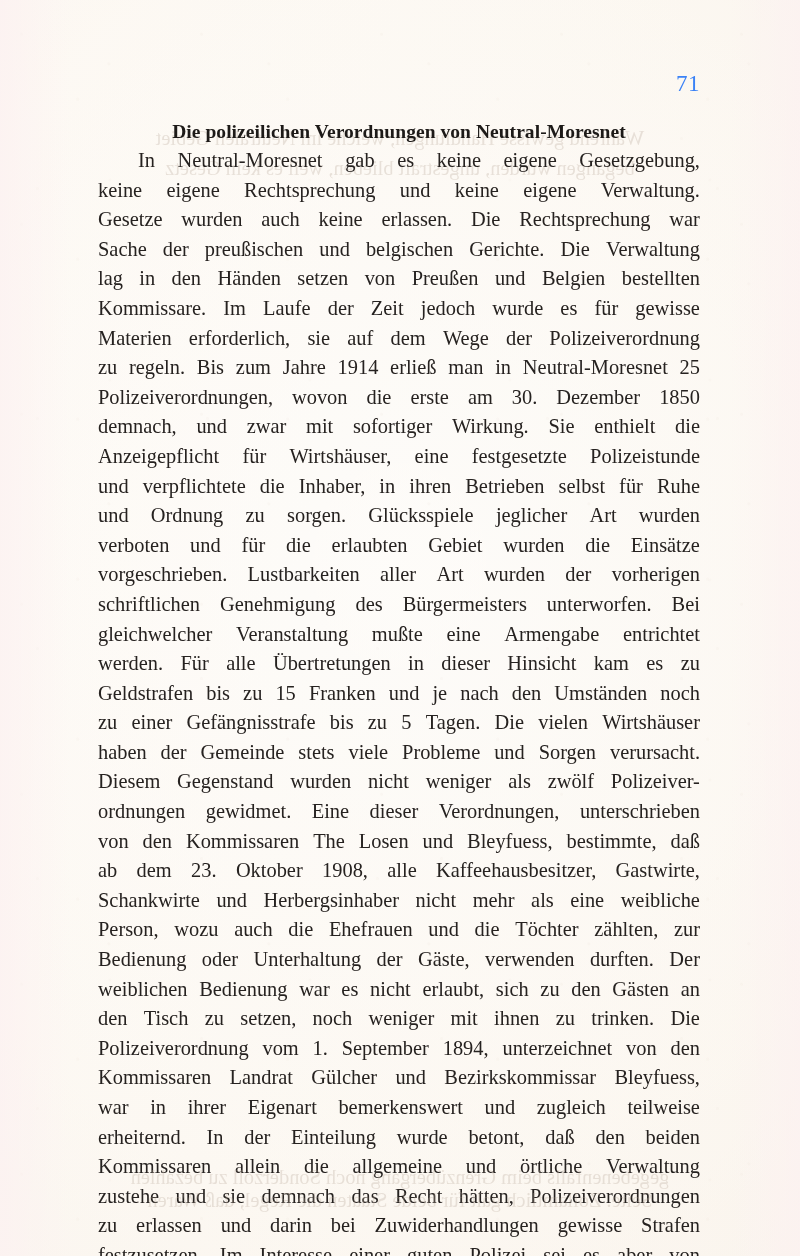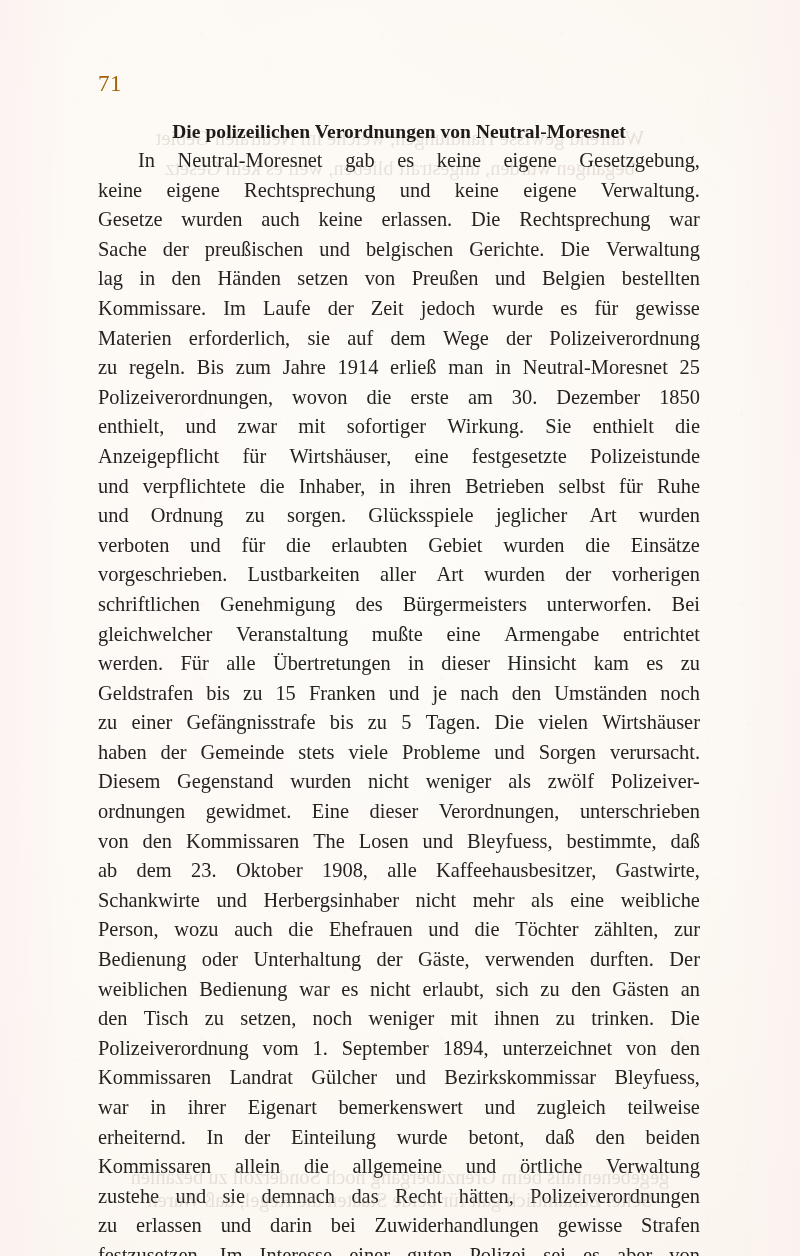--- a/index.html
+++ b/index.html
@@ -61,25 +61,25 @@
     width: 800px;
     height: 1256px;
   }
 
   
   .folio {
     position: absolute;
     top: 72px;
     left: 98px;
     width: 602px;
-    text-align: left;
+    text-align: right;
     font-size: 23px;
     line-height: 1;
     letter-spacing: 0.5px;
-    color: #a16207;
+    color: #3b82f6;
   }
 
   
   .heading {
     position: absolute;
     top: 107px;
     left: 98px;
     width: 602px;
     text-align: center;
     font-size: 19.5px;
@@ -157,21 +157,21 @@
   <div class="body-block">
       <div class="body-line just indent"><span class="w">In</span><span class="w">Neutral-Moresnet</span><span class="w">gab</span><span class="w">es</span><span class="w">keine</span><span class="w">eigene</span><span class="w">Gesetzgebung,</span></div>
       <div class="body-line just"><span class="w">keine</span><span class="w">eigene</span><span class="w">Rechtsprechung</span><span class="w">und</span><span class="w">keine</span><span class="w">eigene</span><span class="w">Verwaltung.</span></div>
       <div class="body-line just"><span class="w">Gesetze</span><span class="w">wurden</span><span class="w">auch</span><span class="w">keine</span><span class="w">erlassen.</span><span class="w">Die</span><span class="w">Rechtsprechung</span><span class="w">war</span></div>
       <div class="body-line just"><span class="w">Sache</span><span class="w">der</span><span class="w">preußischen</span><span class="w">und</span><span class="w">belgischen</span><span class="w">Gerichte.</span><span class="w">Die</span><span class="w">Verwaltung</span></div>
       <div class="body-line just"><span class="w">lag</span><span class="w">in</span><span class="w">den</span><span class="w">Händen</span><span class="w">setzen</span><span class="w">von</span><span class="w">Preußen</span><span class="w">und</span><span class="w">Belgien</span><span class="w">bestellten</span></div>
       <div class="body-line just"><span class="w">Kommissare.</span><span class="w">Im</span><span class="w">Laufe</span><span class="w">der</span><span class="w">Zeit</span><span class="w">jedoch</span><span class="w">wurde</span><span class="w">es</span><span class="w">für</span><span class="w">gewisse</span></div>
       <div class="body-line just"><span class="w">Materien</span><span class="w">erforderlich,</span><span class="w">sie</span><span class="w">auf</span><span class="w">dem</span><span class="w">Wege</span><span class="w">der</span><span class="w">Polizeiverordnung</span></div>
       <div class="body-line just"><span class="w">zu</span><span class="w">regeln.</span><span class="w">Bis</span><span class="w">zum</span><span class="w">Jahre</span><span class="w">1914</span><span class="w">erließ</span><span class="w">man</span><span class="w">in</span><span class="w">Neutral-Moresnet</span><span class="w">25</span></div>
       <div class="body-line just"><span class="w">Polizeiverordnungen,</span><span class="w">wovon</span><span class="w">die</span><span class="w">erste</span><span class="w">am</span><span class="w">30.</span><span class="w">Dezember</span><span class="w">1850</span></div>
-      <div class="body-line just"><span class="w">enthielt,</span><span class="w">und</span><span class="w">zwar</span><span class="w">mit</span><span class="w">sofortiger</span><span class="w">Wirkung.</span><span class="w">Sie</span><span class="w">enthielt</span><span class="w">die</span></div>
+      <div class="body-line just"><span class="w">demnach,</span><span class="w">und</span><span class="w">zwar</span><span class="w">mit</span><span class="w">sofortiger</span><span class="w">Wirkung.</span><span class="w">Sie</span><span class="w">enthielt</span><span class="w">die</span></div>
       <div class="body-line just"><span class="w">Anzeigepflicht</span><span class="w">für</span><span class="w">Wirtshäuser,</span><span class="w">eine</span><span class="w">festgesetzte</span><span class="w">Polizeistunde</span></div>
       <div class="body-line just"><span class="w">und</span><span class="w">verpflichtete</span><span class="w">die</span><span class="w">Inhaber,</span><span class="w">in</span><span class="w">ihren</span><span class="w">Betrieben</span><span class="w">selbst</span><span class="w">für</span><span class="w">Ruhe</span></div>
       <div class="body-line just"><span class="w">und</span><span class="w">Ordnung</span><span class="w">zu</span><span class="w">sorgen.</span><span class="w">Glücksspiele</span><span class="w">jeglicher</span><span class="w">Art</span><span class="w">wurden</span></div>
       <div class="body-line just"><span class="w">verboten</span><span class="w">und</span><span class="w">für</span><span class="w">die</span><span class="w">erlaubten</span><span class="w">Gebiet</span><span class="w">wurden</span><span class="w">die</span><span class="w">Einsätze</span></div>
       <div class="body-line just"><span class="w">vorgeschrieben.</span><span class="w">Lustbarkeiten</span><span class="w">aller</span><span class="w">Art</span><span class="w">wurden</span><span class="w">der</span><span class="w">vorherigen</span></div>
       <div class="body-line just"><span class="w">schriftlichen</span><span class="w">Genehmigung</span><span class="w">des</span><span class="w">Bürgermeisters</span><span class="w">unterworfen.</span><span class="w">Bei</span></div>
       <div class="body-line just"><span class="w">gleichwelcher</span><span class="w">Veranstaltung</span><span class="w">mußte</span><span class="w">eine</span><span class="w">Armengabe</span><span class="w">entrichtet</span></div>
       <div class="body-line just"><span class="w">werden.</span><span class="w">Für</span><span class="w">alle</span><span class="w">Übertretungen</span><span class="w">in</span><span class="w">dieser</span><span class="w">Hinsicht</span><span class="w">kam</span><span class="w">es</span><span class="w">zu</span></div>
       <div class="body-line just"><span class="w">Geldstrafen</span><span class="w">bis</span><span class="w">zu</span><span class="w">15</span><span class="w">Franken</span><span class="w">und</span><span class="w">je</span><span class="w">nach</span><span class="w">den</span><span class="w">Umständen</span><span class="w">noch</span></div>
       <div class="body-line just"><span class="w">zu</span><span class="w">einer</span><span class="w">Gefängnisstrafe</span><span class="w">bis</span><span class="w">zu</span><span class="w">5</span><span class="w">Tagen.</span><span class="w">Die</span><span class="w">vielen</span><span class="w">Wirtshäuser</span></div>

